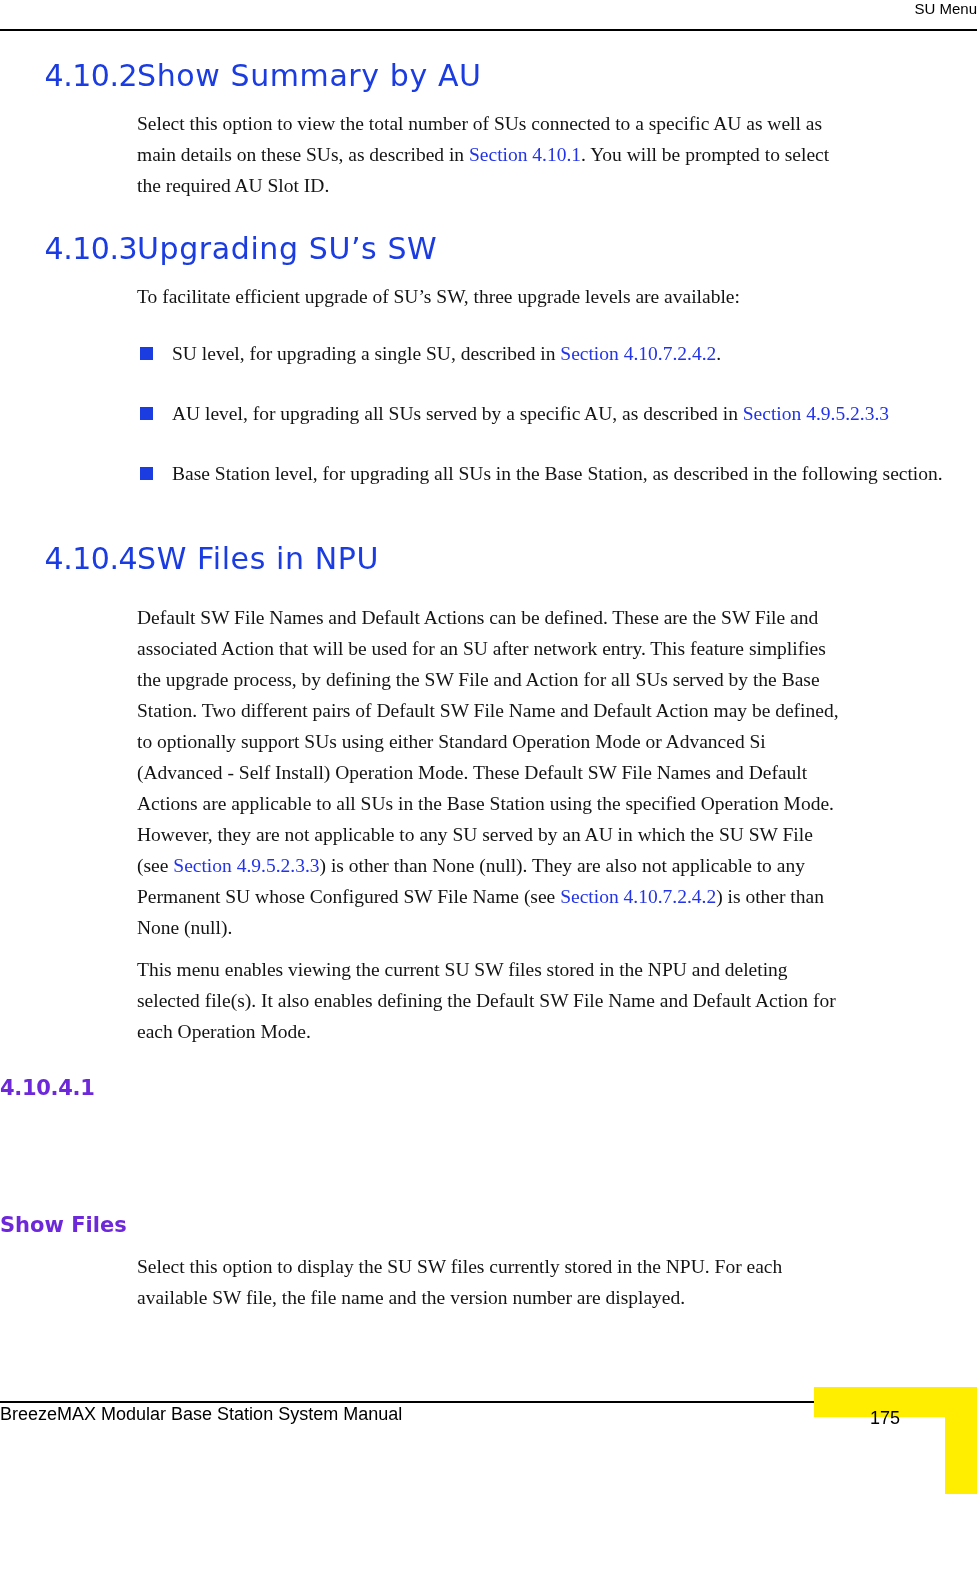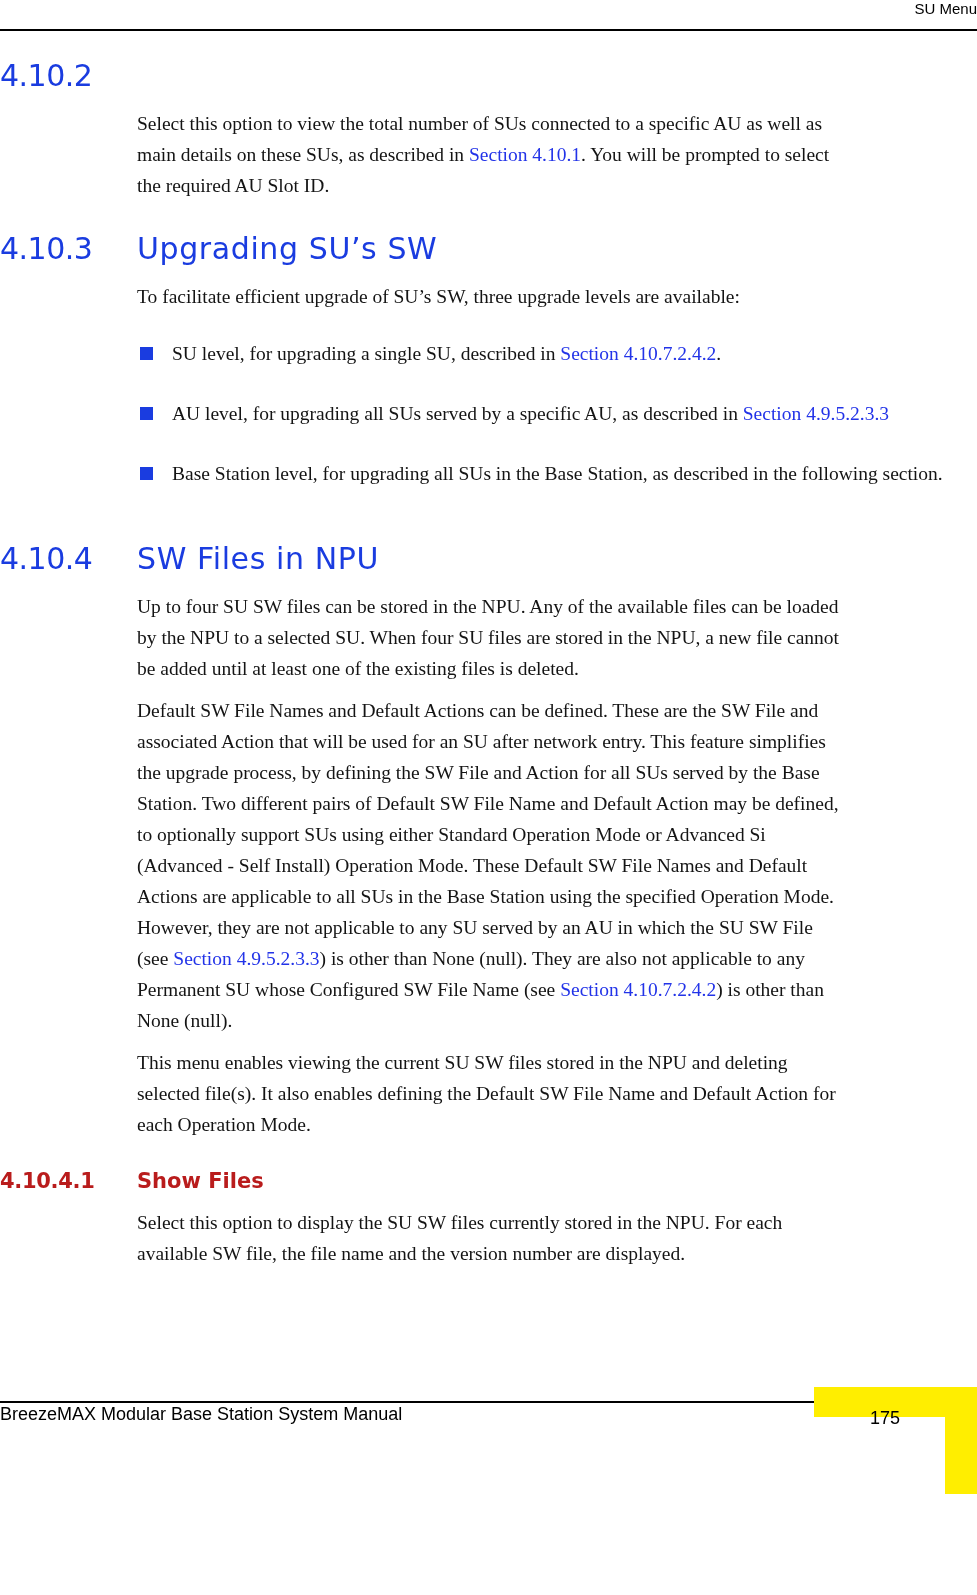--- a/index.html
+++ b/index.html
@@ -67,35 +67,37 @@
     font-size: 30px;
     line-height: 36px;
     font-weight: 400;
     margin: 0;
     white-space: nowrap;
   }
   .h2 .num {
     width: 137px;
     flex: 0 0 137px;
     letter-spacing: -0.5px;
+    text-align: right;
   }
   .h2 .ttl {
     letter-spacing: 0.6px;
   }
 
   .h3 {
     display: flex;
     align-items: baseline;
-    color: #b91c1c;
+    color: #6d28d9;
     font-family: "DejaVu Sans", "Liberation Sans", sans-serif;
     font-size: 21px;
     line-height: 26px;
     font-weight: bold;
     margin: 0;
     white-space: nowrap;
+    flex-direction: column;
   }
   .h3 .num {
     width: 137px;
     flex: 0 0 137px;
     letter-spacing: -0.3px;
   }
   .h3 .ttl {
     letter-spacing: 0px;
   }
 
@@ -208,20 +210,21 @@
 
   <div class="header">
     <div class="header-title">SU Menu</div>
     <div class="header-rule"></div>
   </div>
 
   <div class="content">
 
     <h2 class="h2">
       <span class="num">4.10.2</span>
+      <span class="ttl">Show Summary by AU</span>
     </h2>
     <div class="sp-after-h2"></div>
     <p class="para"><span>Select this option to view the total number of SUs connected to a specific AU as well as main details on these SUs, as described in </span><span class="xref">Section 4.10.1</span><span>. You will be prompted to select the required AU Slot ID.</span></p>
 
     <div class="sp-before-h2"></div>
     <h2 class="h2">
       <span class="num">4.10.3</span>
       <span class="ttl">Upgrading SU’s SW</span>
     </h2>
     <div class="sp-after-h2"></div>
@@ -242,21 +245,20 @@
       <span class="sq"></span><span>Base Station level, for upgrading all SUs in the Base Station, as described in the following section.</span>
     </p>
     <div class="sp-list-bot"></div>
 
     <div class="sp-before-h2"></div>
     <h2 class="h2">
       <span class="num">4.10.4</span>
       <span class="ttl">SW Files in NPU</span>
     </h2>
     <div class="sp-after-h2"></div>
-    <p class="para">Up to four SU SW files can be stored in the NPU. Any of the available files can be loaded by the NPU to a selected SU. When four SU files are stored in the NPU, a new file cannot be added until at least one of the existing files is deleted.</p>
 
     <div class="sp-para-gap"></div>
     <p class="para"><span>Default SW File Names and Default Actions can be defined. These are the SW File and associated Action that will be used for an SU after network entry. This feature simplifies the upgrade process, by defining the SW File and Action for all SUs served by the Base Station. Two different pairs of Default SW File Name and Default Action may be defined, to optionally support SUs using either Standard Operation Mode or Advanced Si (Advanced - Self Install) Operation Mode. These Default SW File Names and Default Actions are applicable to all SUs in the Base Station using the specified Operation Mode. However, they are not applicable to any SU served by an AU in which the SU SW File (see </span><span class="xref">Section 4.9.5.2.3.3</span><span>) is other than None (null). They are also not applicable to any Permanent SU whose Configured SW File Name (see </span><span class="xref">Section 4.10.7.2.4.2</span><span>) is other than None (null).</span></p>
 
     <div class="sp-para-gap"></div>
     <p class="para">This menu enables viewing the current SU SW files stored in the NPU and deleting selected file(s). It also enables defining the Default SW File Name and Default Action for each Operation Mode.</p>
 
     <div class="sp-before-h3"></div>
     <h3 class="h3">
       <span class="num">4.10.4.1</span>

